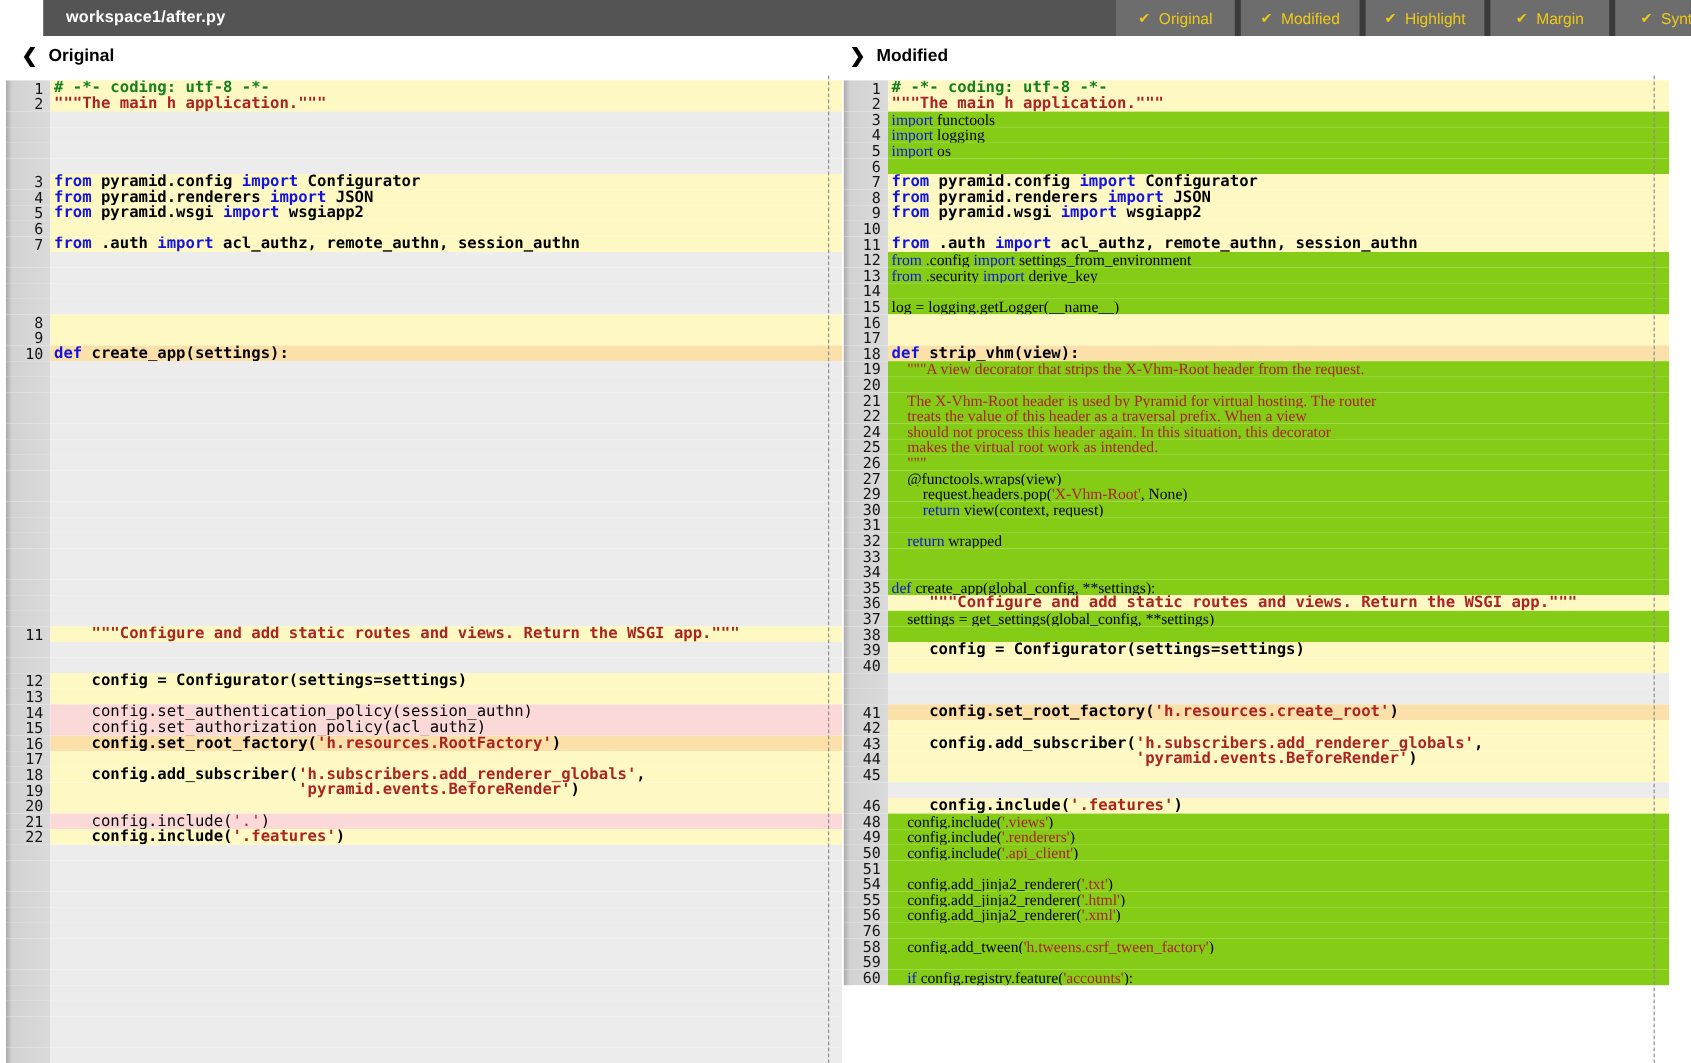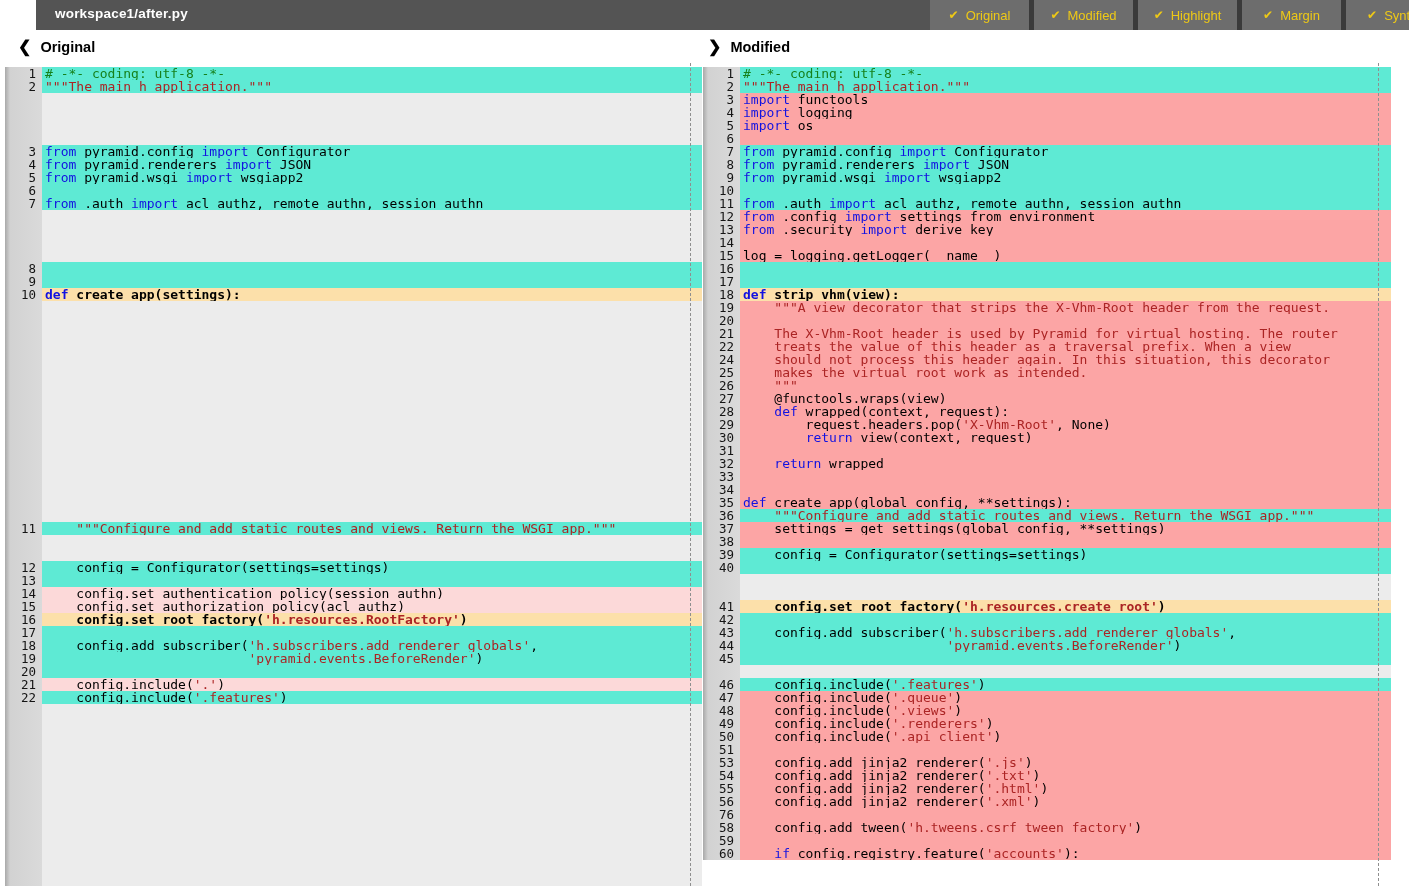--- a/index.html
+++ b/index.html
@@ -28,22 +28,22 @@
   #pane-orig { left:5px;   width:697px; }
   #pane-mod  { left:703px; width:688px; }
 
   .row  { display:flex; height:13px; }
   .gut  { flex:none; width:37px; padding-right:6px; text-align:right;
           font-family:"DejaVu Sans Mono", monospace; font-size:12.5px; line-height:13px; color:#141414;
           background:linear-gradient(to right,#a9a9a9 0px,#d2d2d2 5px,#dadada 100%); }
   .code { flex:1; padding-left:3px; white-space:pre; overflow:hidden;
           font-family:"DejaVu Sans Mono", monospace; font-size:13px; line-height:13px; color:#000; }
 
-  .rn .code { background:#5eead4; }
-  .ra .code { background:#fca5a5; }
+  .rn .code { background:#fef9c3;font-weight:bold; }
+  .ra .code { background:#84cc16;font-family:Liberation Serif, serif; }
   .rd .code { background:#fcd9d9; }
   .rc .code { background:#fce0aa;font-weight:bold; }
   .rf .code { background:#ececec; }
 
   .tok-k { color:#1212e1; }   
   .tok-s { color:#ab2424; }   
   .tok-c { color:#16811c; }   
   .tok-p { color:#000000; }   
 
   .margin-line { position:absolute; top:63px; height:823px; width:0;
@@ -442,24 +442,20 @@
     </div>
     <div class="row ra">
       <div class="gut">26</div>
       <div class="code"><span class="tok-s">    """</span></div>
     </div>
     <div class="row ra">
       <div class="gut">27</div>
       <div class="code"><span class="tok-p">    @functools.wraps(view)</span></div>
     </div>
     <div class="row ra">
-      <div class="gut">28</div>
-      <div class="code"><span class="tok-p">    </span><span class="tok-k">def</span><span class="tok-p"> wrapped(context, request):</span></div>
-    </div>
-    <div class="row ra">
       <div class="gut">29</div>
       <div class="code"><span class="tok-p">        request.headers.pop(</span><span class="tok-s">'X-Vhm-Root'</span><span class="tok-p">, None)</span></div>
     </div>
     <div class="row ra">
       <div class="gut">30</div>
       <div class="code"><span class="tok-p">        </span><span class="tok-k">return</span><span class="tok-p"> view(context, request)</span></div>
     </div>
     <div class="row ra">
       <div class="gut">31</div>
       <div class="code"></div>
@@ -530,44 +526,36 @@
     </div>
     <div class="row rf">
       <div class="gut"></div>
       <div class="code"></div>
     </div>
     <div class="row rn">
       <div class="gut">46</div>
       <div class="code"><span class="tok-p">    config.include(</span><span class="tok-s">'.features'</span><span class="tok-p">)</span></div>
     </div>
     <div class="row ra">
-      <div class="gut">47</div>
-      <div class="code"><span class="tok-p">    config.include(</span><span class="tok-s">'.queue'</span><span class="tok-p">)</span></div>
-    </div>
-    <div class="row ra">
       <div class="gut">48</div>
       <div class="code"><span class="tok-p">    config.include(</span><span class="tok-s">'.views'</span><span class="tok-p">)</span></div>
     </div>
     <div class="row ra">
       <div class="gut">49</div>
       <div class="code"><span class="tok-p">    config.include(</span><span class="tok-s">'.renderers'</span><span class="tok-p">)</span></div>
     </div>
     <div class="row ra">
       <div class="gut">50</div>
       <div class="code"><span class="tok-p">    config.include(</span><span class="tok-s">'.api_client'</span><span class="tok-p">)</span></div>
     </div>
     <div class="row ra">
       <div class="gut">51</div>
       <div class="code"></div>
     </div>
     <div class="row ra">
-      <div class="gut">53</div>
-      <div class="code"><span class="tok-p">    config.add_jinja2_renderer(</span><span class="tok-s">'.js'</span><span class="tok-p">)</span></div>
-    </div>
-    <div class="row ra">
       <div class="gut">54</div>
       <div class="code"><span class="tok-p">    config.add_jinja2_renderer(</span><span class="tok-s">'.txt'</span><span class="tok-p">)</span></div>
     </div>
     <div class="row ra">
       <div class="gut">55</div>
       <div class="code"><span class="tok-p">    config.add_jinja2_renderer(</span><span class="tok-s">'.html'</span><span class="tok-p">)</span></div>
     </div>
     <div class="row ra">
       <div class="gut">56</div>
       <div class="code"><span class="tok-p">    config.add_jinja2_renderer(</span><span class="tok-s">'.xml'</span><span class="tok-p">)</span></div>

